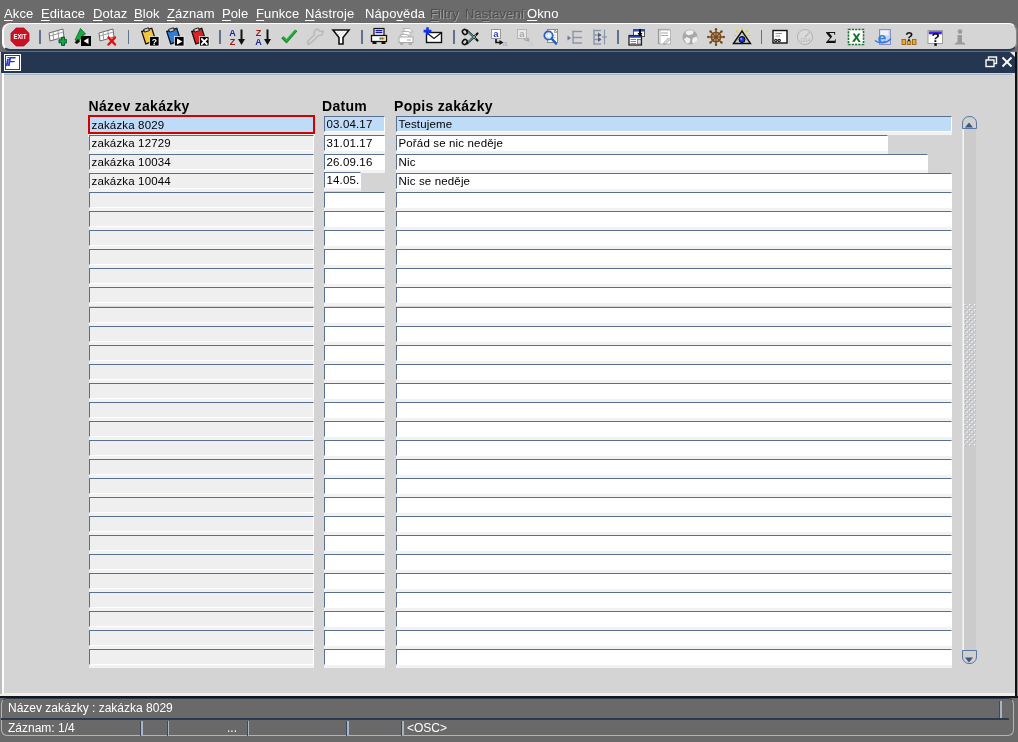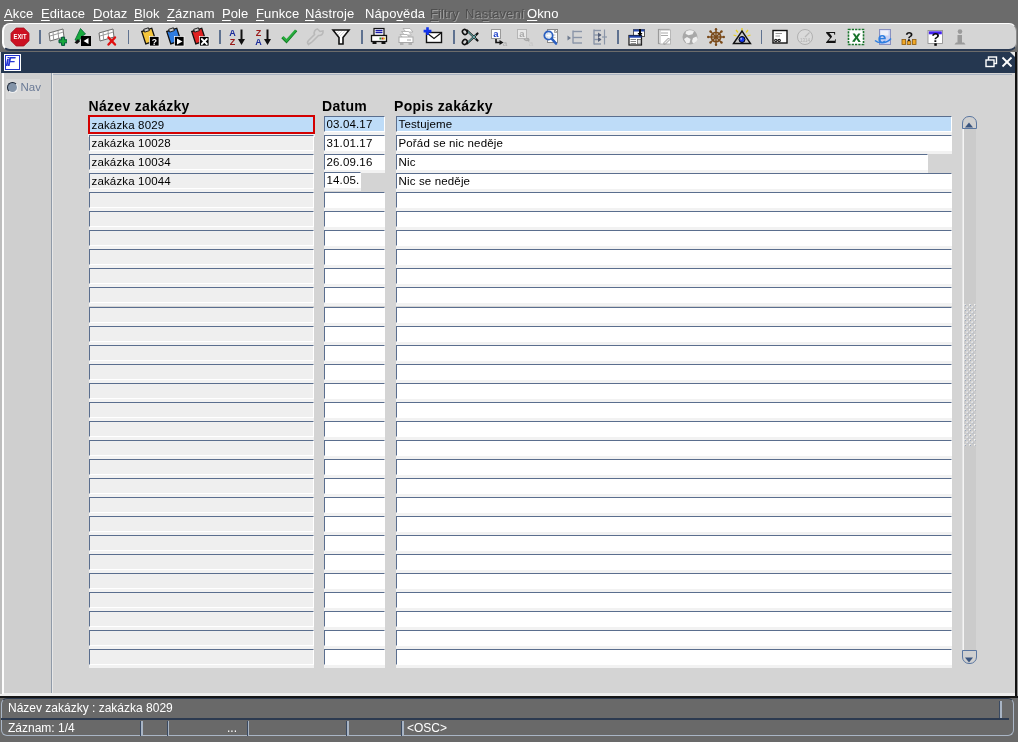--- a/index.html
+++ b/index.html
@@ -365,36 +365,30 @@
     <svg width="12" height="12" viewBox="0 0 12 12" style="left:1000px;top:4.5px;position:absolute">
       <g stroke="#fff" stroke-width="1.8">
           <line x1="1.5" y1="1.5" x2="10.5" y2="10.5"></line>
           <line x1="10.5" y1="1.5" x2="1.5" y2="10.5"></line>
         </g>
     </svg>
   </div>
 </div>
 <div id="canvas">
   <div class="topline"></div>
-  <div id="navstrip">
-    <div id="navbox">
-        <div id="radio"></div>
-        <div id="navlbl">Nav</div>
-      </div>
-  </div>
 </div>
 <div class="hdr" style="left:88.5px;top:97.5px">Název zakázky</div>
 <div class="hdr" style="left:322px;top:97.5px">Datum</div>
 <div class="hdr" style="left:394px;top:97.5px">Popis zakázky</div>
 <div class="fld cur blue" style="left:87.5px;top:115.0px;width:227.5px">zakázka 8029</div>
 <div class="fld blue" style="left:323.5px;top:116.0px;width:61.0px">03.04.17</div>
 <div class="fld blue" style="left:395.5px;top:116.0px;width:556.0px">Testujeme</div>
-<div class="fld grey" style="left:88.5px;top:135.05px;width:225.5px">zakázka 10028</div>
+<div class="fld grey" style="left:88.5px;top:135.05px;width:225.5px">zakázka 12729</div>
 <div class="fld white" style="left:323.5px;top:135.05px;width:61.0px">31.01.17</div>
-<div class="fld white" style="left:395.5px;top:135.05px;width:556.0px">Pořád se nic neděje</div>
+<div class="fld white" style="left:395.5px;top:135.05px;width:492px">Pořád se nic neděje</div>
 <div class="fld grey" style="left:88.5px;top:154.1px;width:225.5px">zakázka 10034</div>
 <div class="fld white" style="left:323.5px;top:154.1px;width:61.0px">26.09.16</div>
 <div class="fld white" style="left:395.5px;top:154.1px;width:532px">Nic</div>
 <div class="fld grey" style="left:88.5px;top:173.15px;width:225.5px">zakázka 10044</div>
 <div class="fld white" style="left:323.5px;top:172px;width:37px">14.05.15</div>
 <div class="fld white" style="left:395.5px;top:173.15px;width:556.0px">Nic se neděje</div>
 <div class="fld grey" style="left:88.5px;top:192.2px;width:225.5px"></div>
 <div class="fld white" style="left:323.5px;top:192.2px;width:61.0px"></div>
 <div class="fld white" style="left:395.5px;top:192.2px;width:556.0px"></div>
 <div class="fld grey" style="left:88.5px;top:211.25px;width:225.5px"></div>

